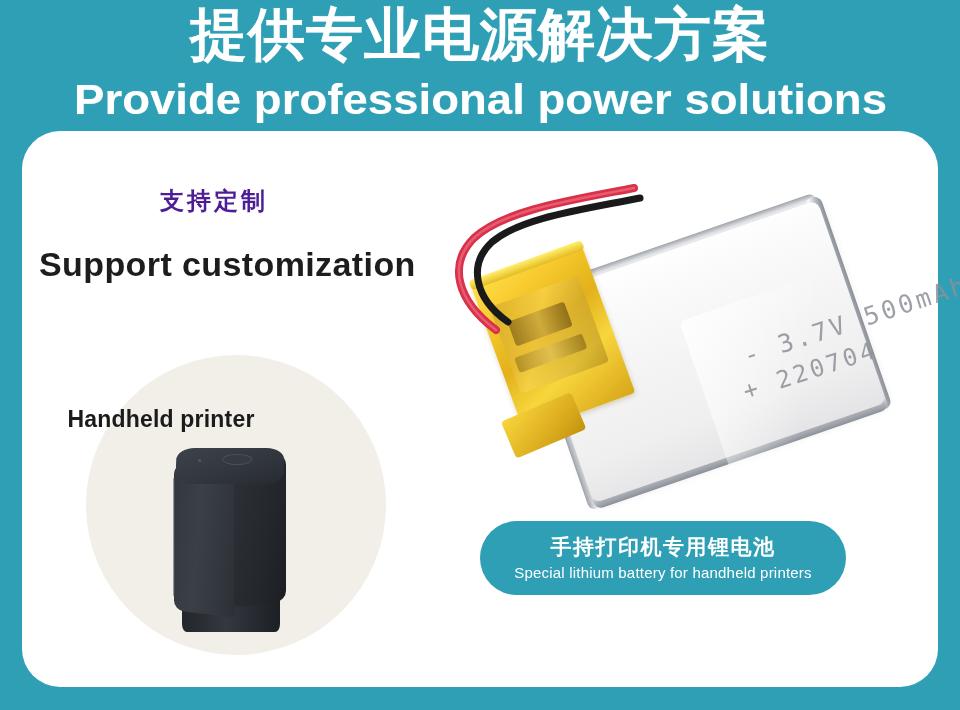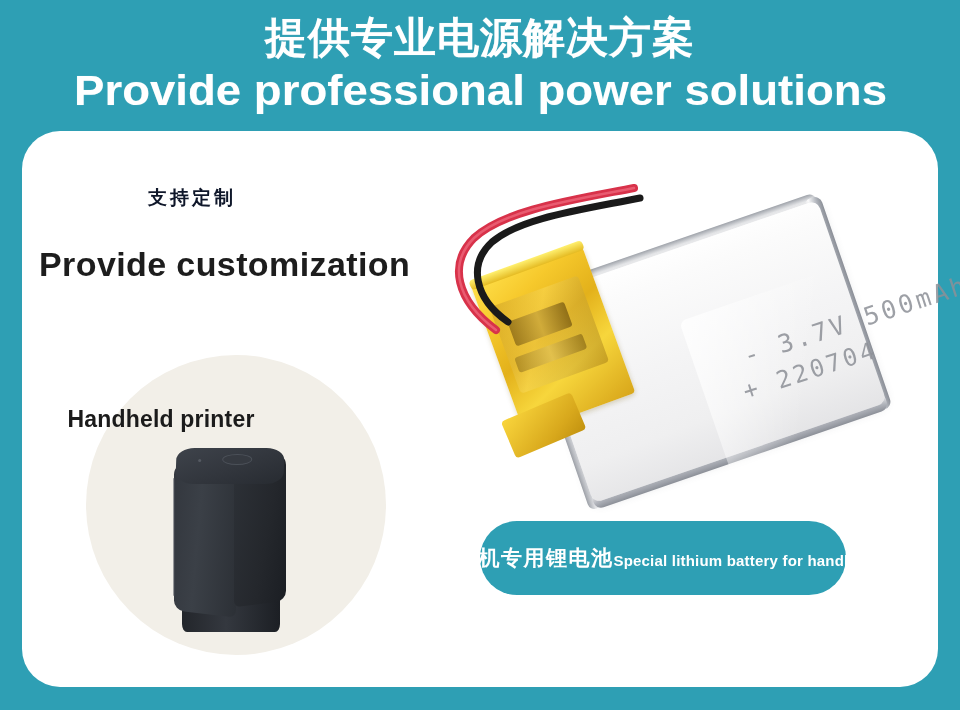--- a/index.html
+++ b/index.html
@@ -12,27 +12,28 @@
   }
 
   
   #banner {
     position:absolute; left:0; top:0; width:960px; height:132px;
     display:flex; flex-direction:column; align-items:center;
     justify-content:flex-start;
   }
   #banner-cn {
     color:#ffffff;
-    font-size:42px;
+    font-size:57px;
     font-weight:bold;
     letter-spacing:1px;
     line-height:1;
-    margin-top:17px;
+    margin-top:11px;
     white-space:nowrap;
     text-shadow:0 0 1px rgba(255,255,255,.4);
+    font-family:Liberation Mono, monospace;
   }
   #banner-en {
     color:#ffffff;
     font-size:43px;
     font-weight:bold;
     line-height:1;
     margin-top:10px;
     white-space:nowrap;
     transform:scaleX(1.06);
     transform-origin:center;
@@ -44,22 +45,22 @@
     position:absolute;
     left:22px; top:131px;
     width:916px; height:556px;
     background:#ffffff;
     border-radius:38px;
     overflow:hidden;
   }
 
   
   #support-cn {
-    position:absolute; left:148px; top:185px;
-    font-size:19px; font-weight:bold; color:#0f172a;
+    position:absolute; left:160px; top:185px;
+    font-size:24px; font-weight:bold; color:#4c1d95;
     letter-spacing:3px; white-space:nowrap;
   }
   #support-en {
     position:absolute; left:39px; top:245px;
     font-size:34px; font-weight:bold; color:#1d1d1d;
     letter-spacing:.4px; white-space:nowrap;
   }
 
   
   #circle {
@@ -208,44 +209,44 @@
 
   
   #wires { position:absolute; left:430px; top:180px; width:260px; height:180px; }
 
   
   #badge {
     position:absolute; left:480px; top:521px;
     width:366px; height:74px;
     background:#2e9fb4;
     border-radius:37px;
-    display:flex; flex-direction:row;
+    display:flex; flex-direction:column;
     align-items:center; justify-content:center;
   }
   #badge-cn {
     color:#ffffff; font-size:21px; font-weight:bold;
     letter-spacing:1.5px; line-height:1.15; white-space:nowrap;
   }
   #badge-en {
-    color:#ffffff; font-size:15px; font-weight:bold;
+    color:#ffffff; font-size:15px; font-weight:normal;
     letter-spacing:.2px; margin-top:5px; white-space:nowrap;
   }
 </style>
 </head>
 <body>
 
 <div id="banner">
   <div id="banner-cn">提供专业电源解决方案</div>
   <div id="banner-en">Provide professional power solutions</div>
 </div>
 
 <div id="card"></div>
 
 <div id="support-cn">支持定制</div>
-<div id="support-en">Provide customization</div>
+<div id="support-en">Support customization</div>
 
 <div id="circle"></div>
 
 <div id="printer-cn">
   <span>手持打印机</span>
 </div>
 <div id="printer-en">
   <span>Handheld printer</span>
 </div>
 

